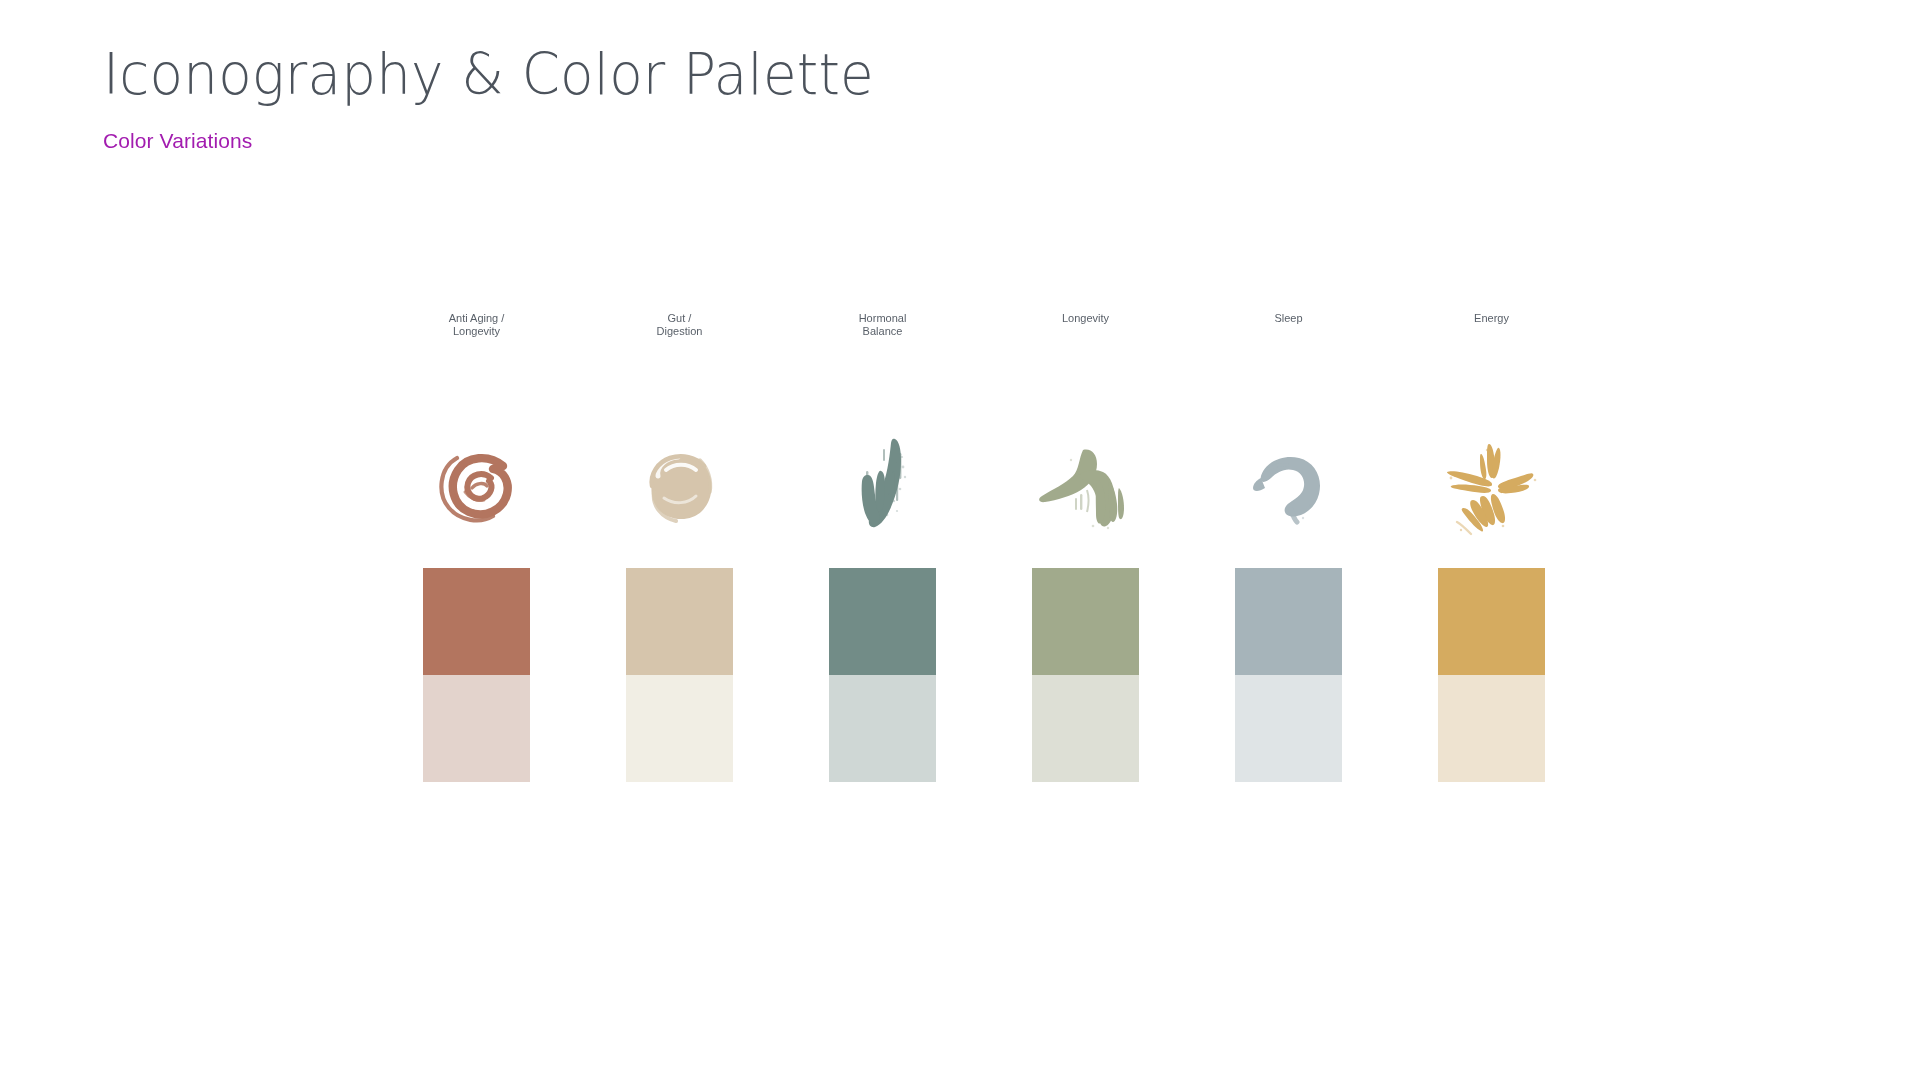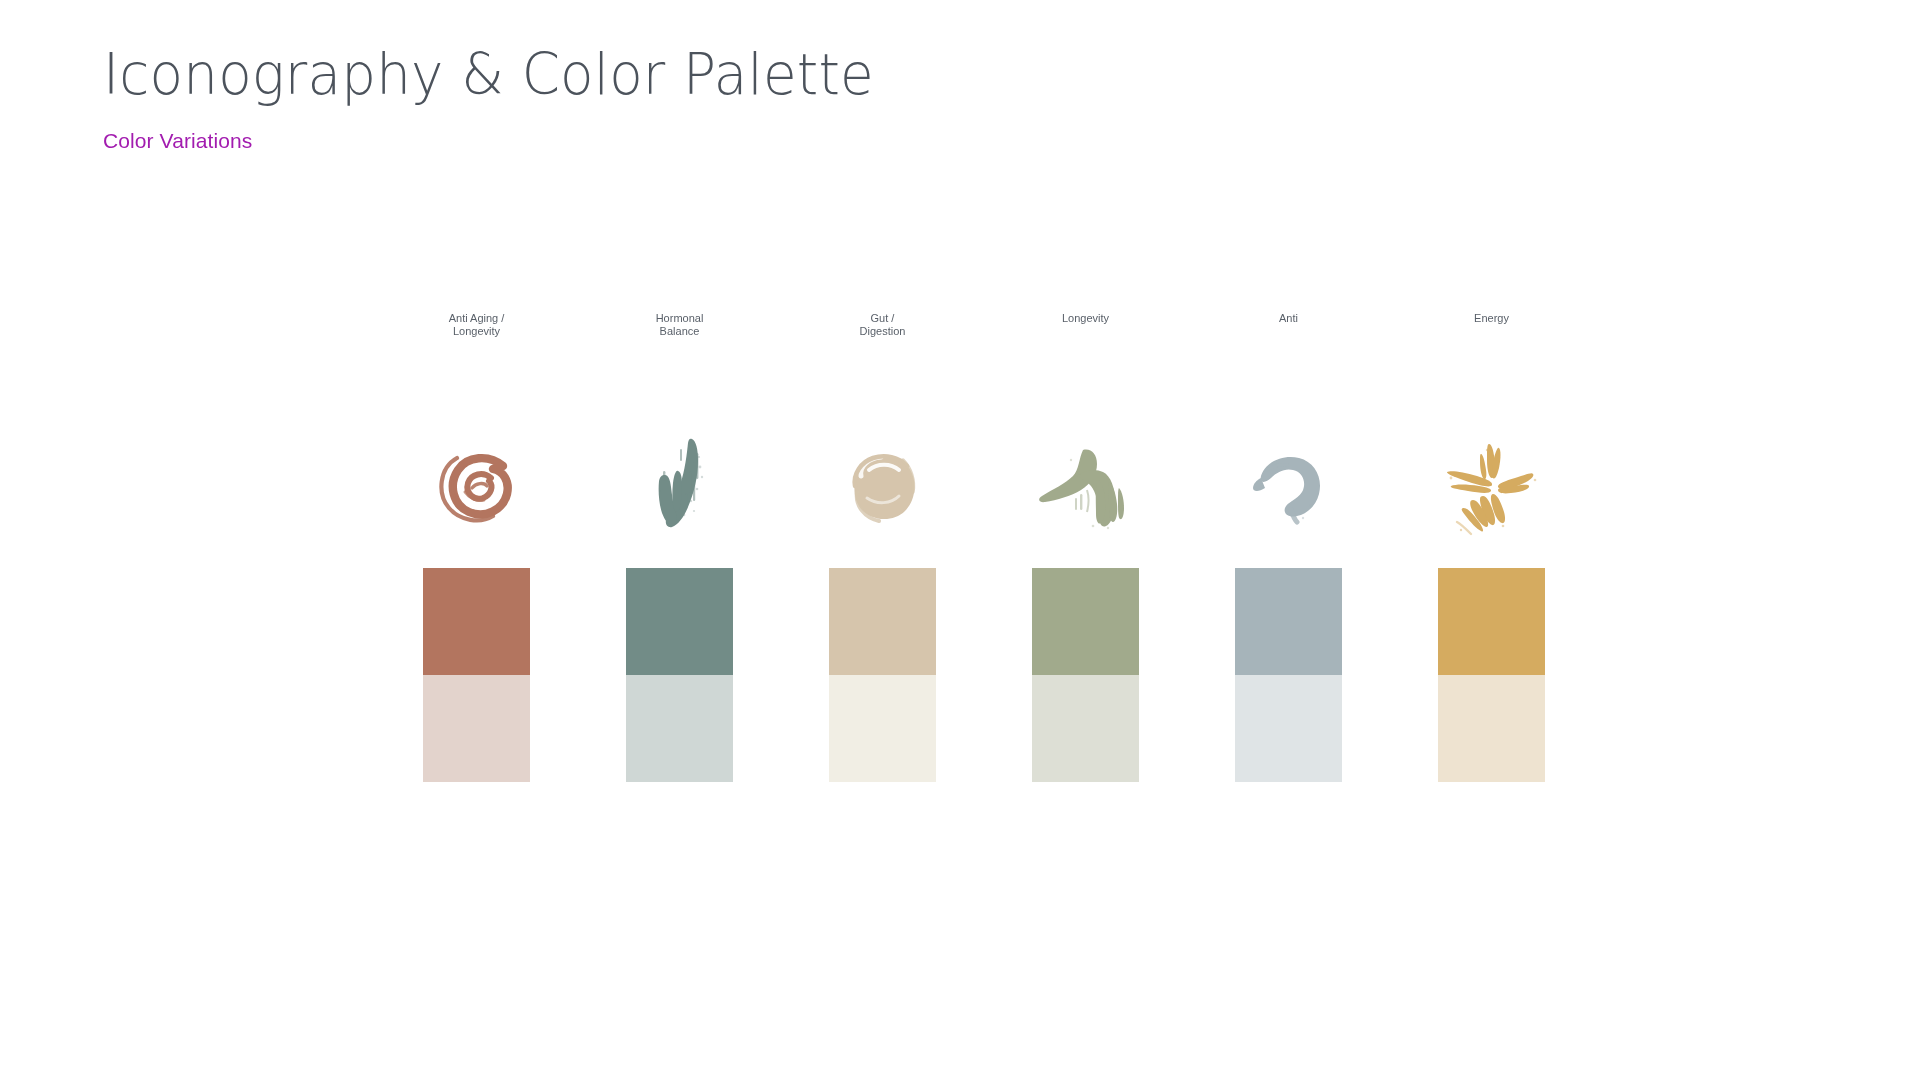--- a/index.html
+++ b/index.html
@@ -123,20 +123,40 @@
           </g>
         </svg>
       </div>
       <div class="swatch-stack">
         <div class="swatch" style="background:#B3755F"></div>
         <div class="swatch" style="background:#E3D3CC"></div>
       </div>
     </div>
 
     <div class="palette-column">
+      <div class="column-label">Gut /
+Digestion</div>
+      <div class="icon-slot">
+        <svg width="100" height="100" viewBox="0 0 100 100">
+          <path d="M30 30 C40 18 62 16 73 28 C85 41 84 63 72 75 C60 87 38 85 28 73 C18 60 20 41 30 30 Z" fill="#D6C5AC"></path>
+          <path d="M28 40 C26 30 36 22 48 21" fill="none" stroke="#FFFFFF" stroke-width="5" stroke-linecap="round" opacity="0.85"></path>
+          <path d="M22 50 C20 38 28 26 40 22 C52 18 66 21 74 30" fill="none" stroke="#D6C5AC" stroke-width="4.5" stroke-linecap="round"></path>
+          <path d="M24 56 C22 70 32 82 46 85" fill="none" stroke="#D6C5AC" stroke-width="4" stroke-linecap="round" opacity="0.8"></path>
+          <path d="M36 34 C44 27 58 27 66 34" fill="none" stroke="#FFFFFF" stroke-width="4" stroke-linecap="round" opacity="0.9"></path>
+          <path d="M34 62 C44 69 58 68 66 60" fill="none" stroke="#FFFFFF" stroke-width="3" stroke-linecap="round" opacity="0.55"></path>
+          <path d="M70 24 C78 32 82 44 80 56" fill="none" stroke="#D6C5AC" stroke-width="3.4" stroke-linecap="round" opacity="0.75"></path>
+        </svg>
+      </div>
+      <div class="swatch-stack">
+        <div class="swatch" style="background:#D6C5AC"></div>
+        <div class="swatch" style="background:#F1EEE4"></div>
+      </div>
+    </div>
+
+    <div class="palette-column">
       <div class="column-label">Hormonal
 Balance</div>
       <div class="icon-slot">
         <svg width="100" height="110" viewBox="0 0 100 110">
           <g fill="#728C87">
             <path d="M62 8 C66 10 68 18 68 30 C68 46 64 62 58 76 C54 86 48 94 42 96 C38 97 35 94 36 89 C38 80 45 68 50 54 C55 40 57 22 58 12 C58.6 8 60 7 62 8 Z"></path>
             <path d="M35 44 C38 44 40 48 41 56 C42 64 43 74 46 82 C48 88 47 93 43 94 C39 95 35 90 32 82 C29 73 28 60 29 50 C30 45 32 44 35 44 Z"></path>
             <path d="M48 40 C51 41 52 46 52 54 C52 62 51 70 50 76 C49 81 46 82 44 78 C42 73 42 62 43 52 C44 44 46 39 48 40 Z"></path>
           </g>
           <g fill="#728C87" opacity="0.55">
@@ -160,40 +180,20 @@
           </g>
         </svg>
       </div>
       <div class="swatch-stack">
         <div class="swatch" style="background:#728C87"></div>
         <div class="swatch" style="background:#CFD7D5"></div>
       </div>
     </div>
 
     <div class="palette-column">
-      <div class="column-label">Gut /
-Digestion</div>
-      <div class="icon-slot">
-        <svg width="100" height="100" viewBox="0 0 100 100">
-          <path d="M30 30 C40 18 62 16 73 28 C85 41 84 63 72 75 C60 87 38 85 28 73 C18 60 20 41 30 30 Z" fill="#D6C5AC"></path>
-          <path d="M28 40 C26 30 36 22 48 21" fill="none" stroke="#FFFFFF" stroke-width="5" stroke-linecap="round" opacity="0.85"></path>
-          <path d="M22 50 C20 38 28 26 40 22 C52 18 66 21 74 30" fill="none" stroke="#D6C5AC" stroke-width="4.5" stroke-linecap="round"></path>
-          <path d="M24 56 C22 70 32 82 46 85" fill="none" stroke="#D6C5AC" stroke-width="4" stroke-linecap="round" opacity="0.8"></path>
-          <path d="M36 34 C44 27 58 27 66 34" fill="none" stroke="#FFFFFF" stroke-width="4" stroke-linecap="round" opacity="0.9"></path>
-          <path d="M34 62 C44 69 58 68 66 60" fill="none" stroke="#FFFFFF" stroke-width="3" stroke-linecap="round" opacity="0.55"></path>
-          <path d="M70 24 C78 32 82 44 80 56" fill="none" stroke="#D6C5AC" stroke-width="3.4" stroke-linecap="round" opacity="0.75"></path>
-        </svg>
-      </div>
-      <div class="swatch-stack">
-        <div class="swatch" style="background:#D6C5AC"></div>
-        <div class="swatch" style="background:#F1EEE4"></div>
-      </div>
-    </div>
-
-    <div class="palette-column">
       <div class="column-label">Longevity</div>
       <div class="icon-slot">
         <svg width="110" height="100" viewBox="0 0 110 100">
           <g fill="#A1AA8C">
             <path d="M52 14 C60 12 66 18 66 28 C66 38 60 48 50 54 C40 60 26 64 14 66 C8 67 6 63 11 60 C22 53 34 48 42 40 C48 34 48 22 52 14 Z"></path>
             <path d="M46 40 C54 34 64 32 72 36 C80 40 84 52 84 66 C84 78 80 88 75 90 C71 92 68 88 68 80 C68 70 66 58 60 50 C55 44 49 42 46 40 Z"></path>
             <path d="M66 44 C70 44 73 52 74 62 C75 72 74 82 71 86 C68 90 65 86 65 78 C65 68 64 54 66 44 Z"></path>
             <path d="M78 46 C82 48 85 58 86 68 C87 78 85 86 82 86 C79 86 78 78 78 68 C78 58 77 50 78 46 Z"></path>
             <path d="M88 52 C91 55 93 64 93 72 C93 80 91 84 89 83 C87 82 87 74 87 66 C87 58 87 53 88 52 Z"></path>
           </g>
@@ -212,21 +212,21 @@
           </g>
         </svg>
       </div>
       <div class="swatch-stack">
         <div class="swatch" style="background:#A1AA8C"></div>
         <div class="swatch" style="background:#DDDFD5"></div>
       </div>
     </div>
 
     <div class="palette-column">
-      <div class="column-label">Anti</div>
+      <div class="column-label">Sleep</div>
       <div class="icon-slot">
         <svg width="100" height="100" viewBox="0 0 100 100">
           <path d="M22 40 C26 26 44 18 60 22 C76 26 84 42 80 58 C77 70 68 78 58 80 C50 82 44 78 46 72 C48 66 58 64 63 56 C68 47 64 36 54 34 C46 32 38 36 32 42 C27 47 20 48 22 40 Z" fill="#A6B4BA"></path>
           <path d="M22 42 C18 44 14 48 14 52 C14 56 20 56 26 52" fill="#A6B4BA"></path>
           <path d="M52 74 C54 80 56 84 58 86" fill="none" stroke="#A6B4BA" stroke-width="5" stroke-linecap="round" opacity="0.8"></path>
           <path d="M28 34 C34 30 42 28 48 29" fill="none" stroke="#A6B4BA" stroke-width="3" stroke-linecap="round" opacity="0.55"></path>
           <g fill="#A6B4BA" opacity="0.4">
             <circle cx="72" cy="70" r="1.4"></circle>
               <circle cx="64" cy="82" r="1.2"></circle>
             <circle cx="18" cy="46" r="1.2"></circle>

